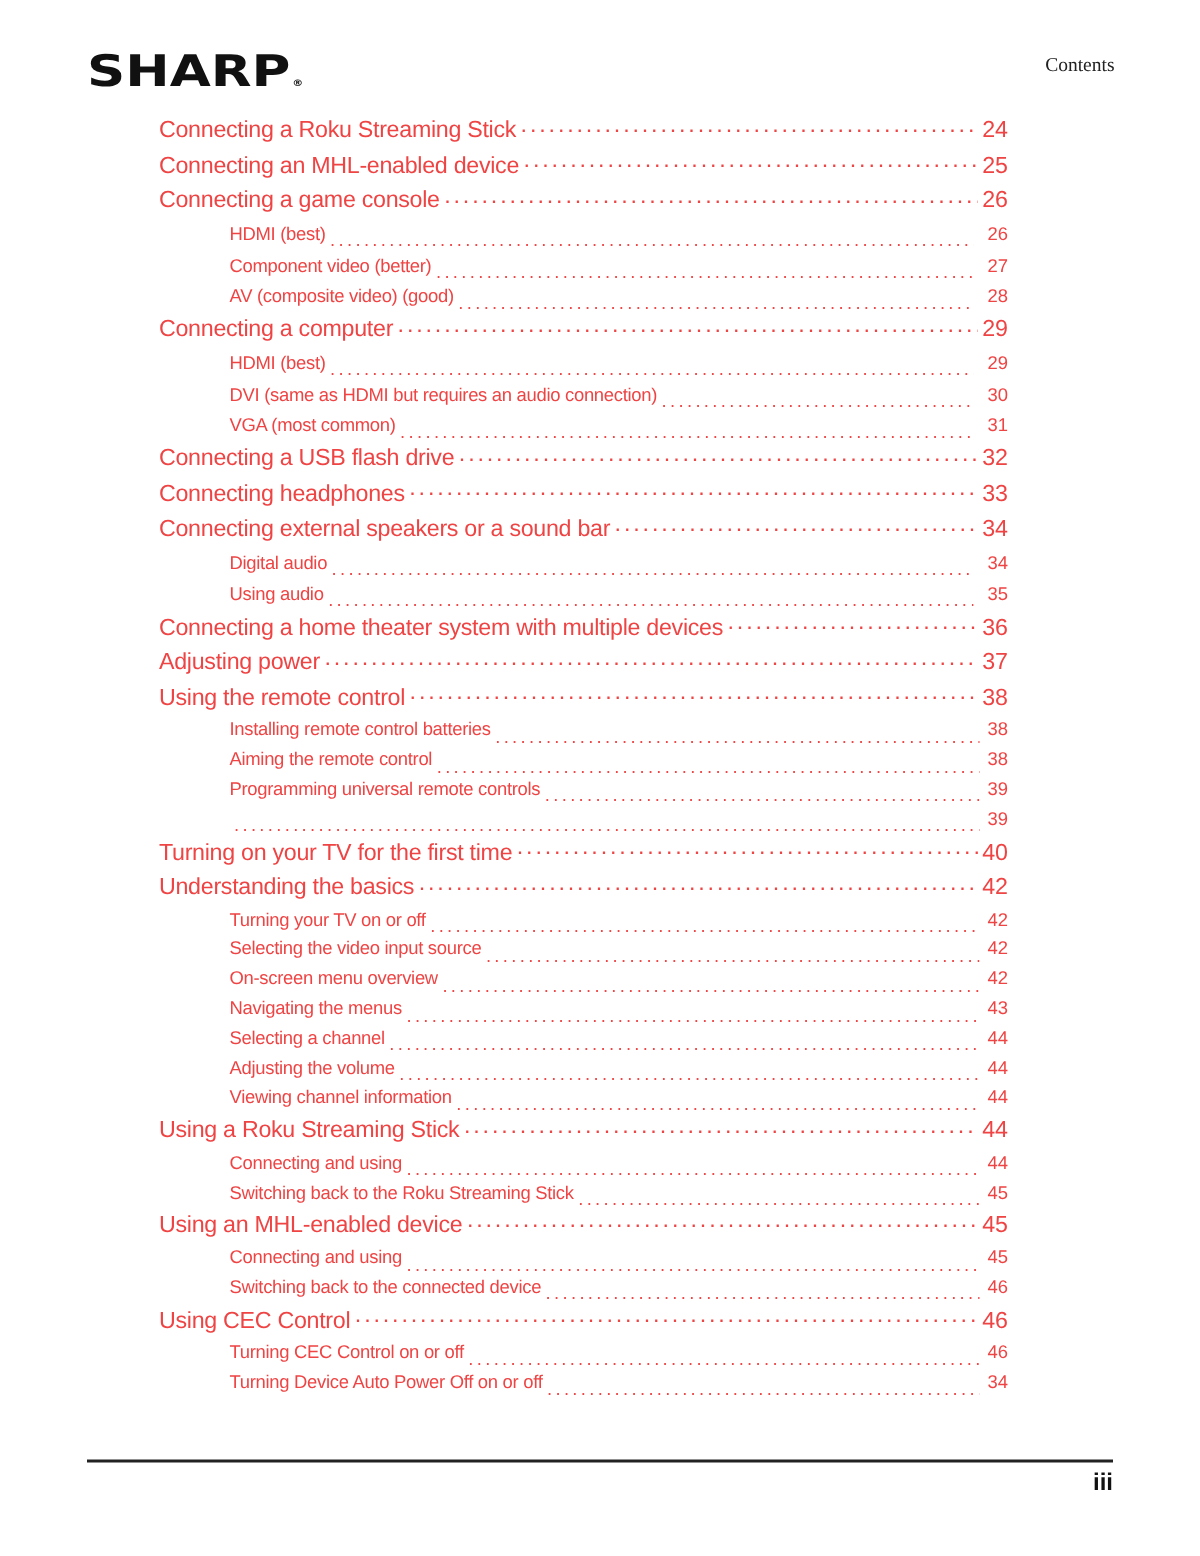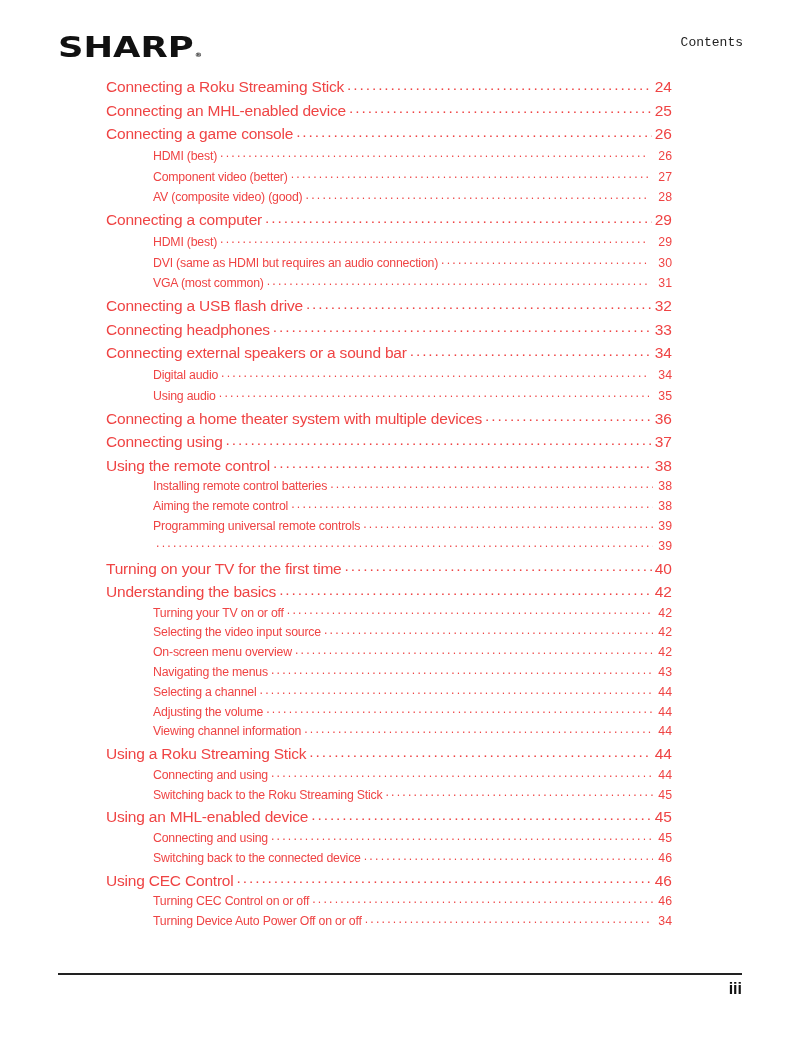--- a/index.html
+++ b/index.html
@@ -31,21 +31,21 @@
       font-size: 6px;
       vertical-align: baseline;
       margin-left: 1px;
     }
     .header-label {
       position: absolute;
       right: 57px;
       top: 35px;
       font-size: 13px;
       color: #222;
-      font-family: Liberation Mono, monospace;
+      font-family: Liberation Serif, serif;
     }
     .toc {
       position: absolute;
       left: 106px;
       top: 75px;
       width: 566px;
     }
     .entry {
       display: flex;
       align-items: baseline;
@@ -55,20 +55,21 @@
     .entry.l1 {
       font-size: 15.5px;
       height: 23.6px;
       line-height: 23.6px;
     }
     .entry.l2 {
       font-size: 12.3px;
       padding-left: 47px;
       height: 20.8px;
       line-height: 20.8px;
+      align-items: flex-end;
     }
     .entry.l2.tight {
       height: 19.8px;
       line-height: 19.8px;
     }
     .entry .title {
       flex: 0 0 auto;
       font-family: "Liberation Sans", sans-serif;
       letter-spacing: -0.2px;
     }
@@ -200,21 +201,21 @@
       <span class="title">Using audio</span>
       <span class="dots"></span>
       <span class="page">35</span>
     </div>
   <div class="entry l1">
       <span class="title">Connecting a home theater system with multiple devices</span>
       <span class="dots"></span>
       <span class="page">36</span>
     </div>
   <div class="entry l1">
-      <span class="title">Connecting using</span>
+      <span class="title">Adjusting power</span>
       <span class="dots"></span>
       <span class="page">37</span>
     </div>
   <div class="entry l1">
       <span class="title">Using the remote control</span>
       <span class="dots"></span>
       <span class="page">38</span>
     </div>
   <div class="entry l2 tight">
       <span class="title">Installing remote control batteries</span>

